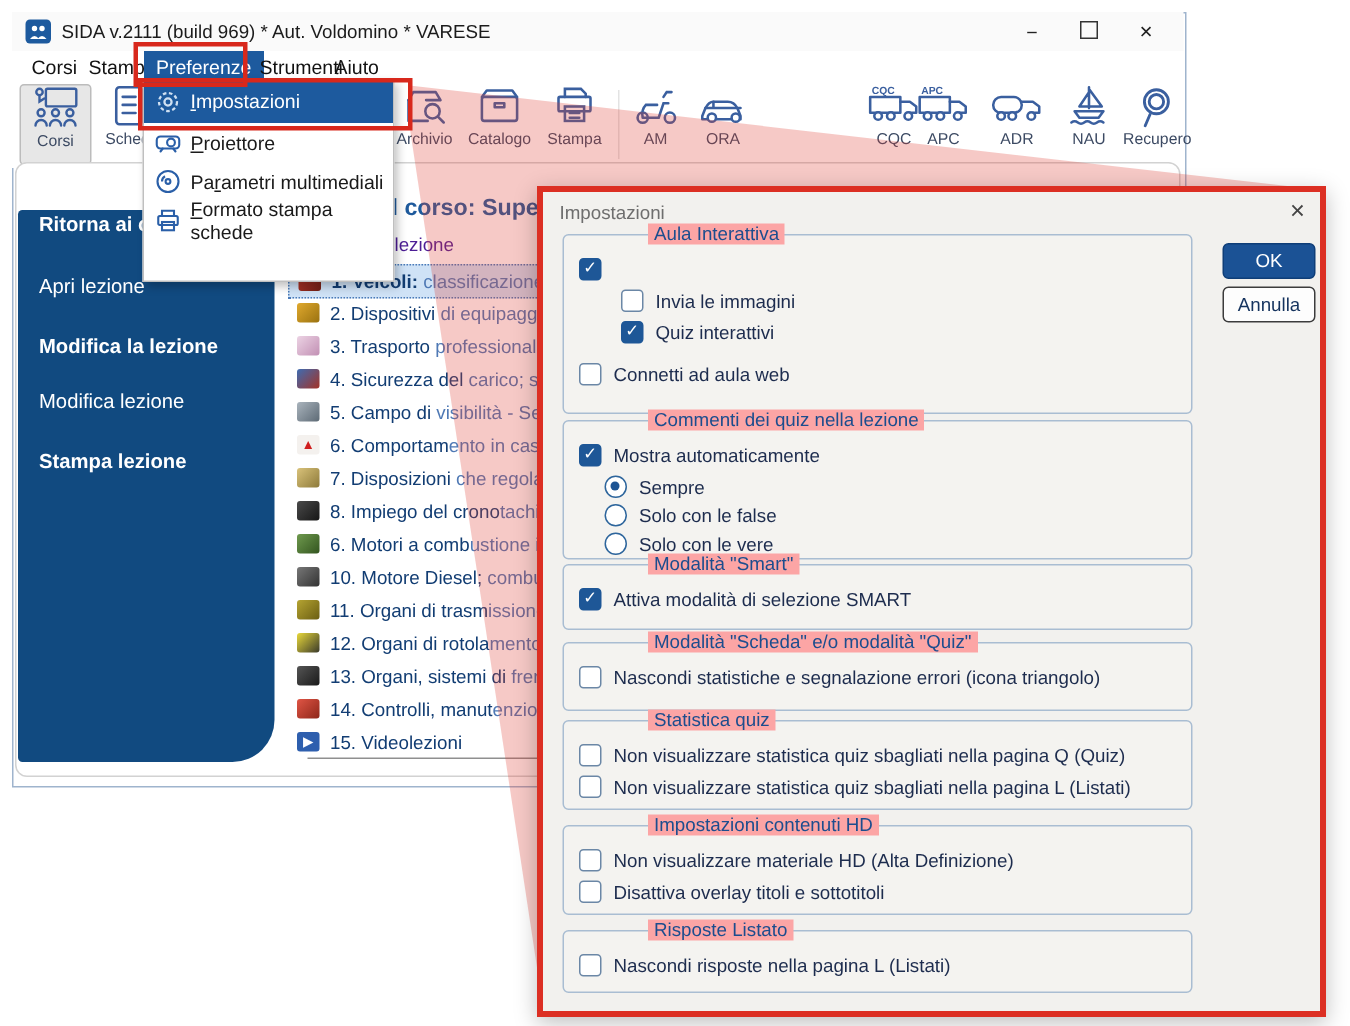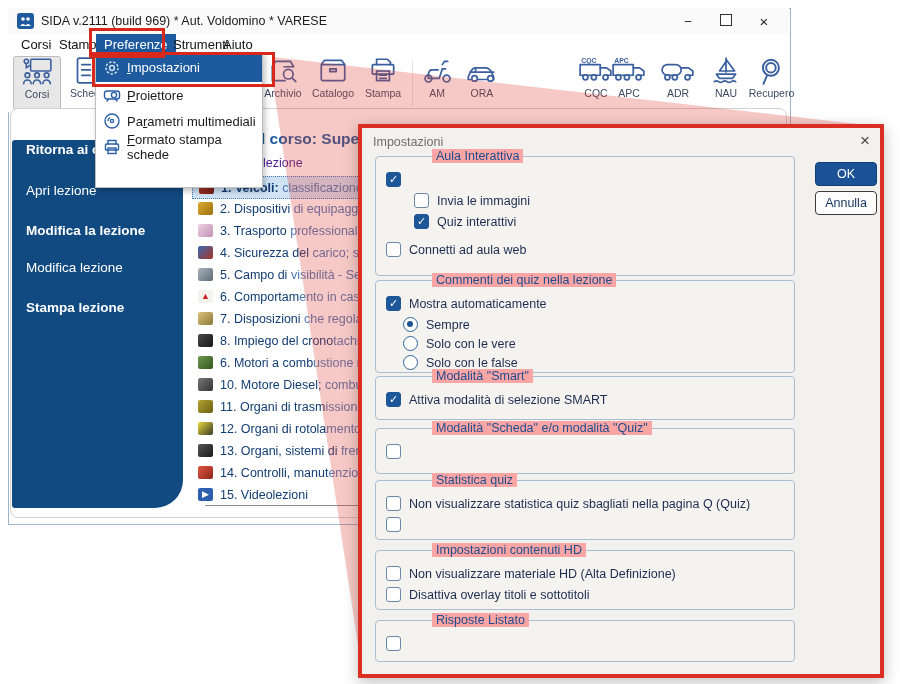--- a/index.html
+++ b/index.html
@@ -421,68 +421,71 @@
     <div class="row">
       <span class="cb" data-checked="true">✓</span>
       <span class="rlabel">Mostra automaticamente</span>
     </div>
     <div class="row indr">
       <span class="radio" data-checked="true"></span>
       <span class="rlabel">Sempre</span>
     </div>
     <div class="row indr">
       <span class="radio" data-checked="false"></span>
-      <span class="rlabel">Solo con le vere</span>
+      <span class="rlabel">Solo con le false</span>
     </div>
     <div class="row indr">
       <span class="radio" data-checked="false"></span>
-      <span class="rlabel">Solo con le false</span>
+      <span class="rlabel">Solo con le vere</span>
     </div>
   </div>
 
   <div class="group" style="top:248px;height:44px">
     <span class="legend">Modalità "Smart"</span>
     <div class="row">
       <span class="cb" data-checked="true">✓</span>
       <span class="rlabel">Attiva modalità di selezione SMART</span>
     </div>
   </div>
 
   <div class="group" style="top:300px;height:46px">
     <span class="legend">Modalità "Scheda" e/o  modalità "Quiz"</span>
     <div class="row">
       <span class="cb" data-checked="false">✓</span>
+      <span class="rlabel">Nascondi statistiche e segnalazione errori (icona triangolo)</span>
     </div>
   </div>
 
   <div class="group" style="top:352px;height:60px">
     <span class="legend">Statistica quiz</span>
     <div class="row">
       <span class="cb" data-checked="false">✓</span>
       <span class="rlabel">Non visualizzare statistica quiz sbagliati nella pagina Q (Quiz)</span>
     </div>
     <div class="row">
       <span class="cb" data-checked="false">✓</span>
+      <span class="rlabel">Non visualizzare statistica quiz sbagliati nella pagina L (Listati)</span>
     </div>
   </div>
 
   <div class="group" style="top:422px;height:60px">
     <span class="legend">Impostazioni contenuti HD</span>
     <div class="row">
       <span class="cb" data-checked="false">✓</span>
       <span class="rlabel">Non visualizzare materiale HD (Alta Definizione)</span>
     </div>
     <div class="row">
       <span class="cb" data-checked="false">✓</span>
       <span class="rlabel">Disattiva overlay titoli e sottotitoli</span>
     </div>
   </div>
 
   <div class="group" style="top:492px;height:42px">
     <span class="legend">Risposte Listato</span>
     <div class="row">
       <span class="cb" data-checked="false">✓</span>
+      <span class="rlabel">Nascondi risposte nella pagina L (Listati)</span>
     </div>
   </div>
 
   <div class="btn btn-ok">OK</div>
   <div class="btn btn-cancel">Annulla</div>
 </div>
 
 </body></html>

